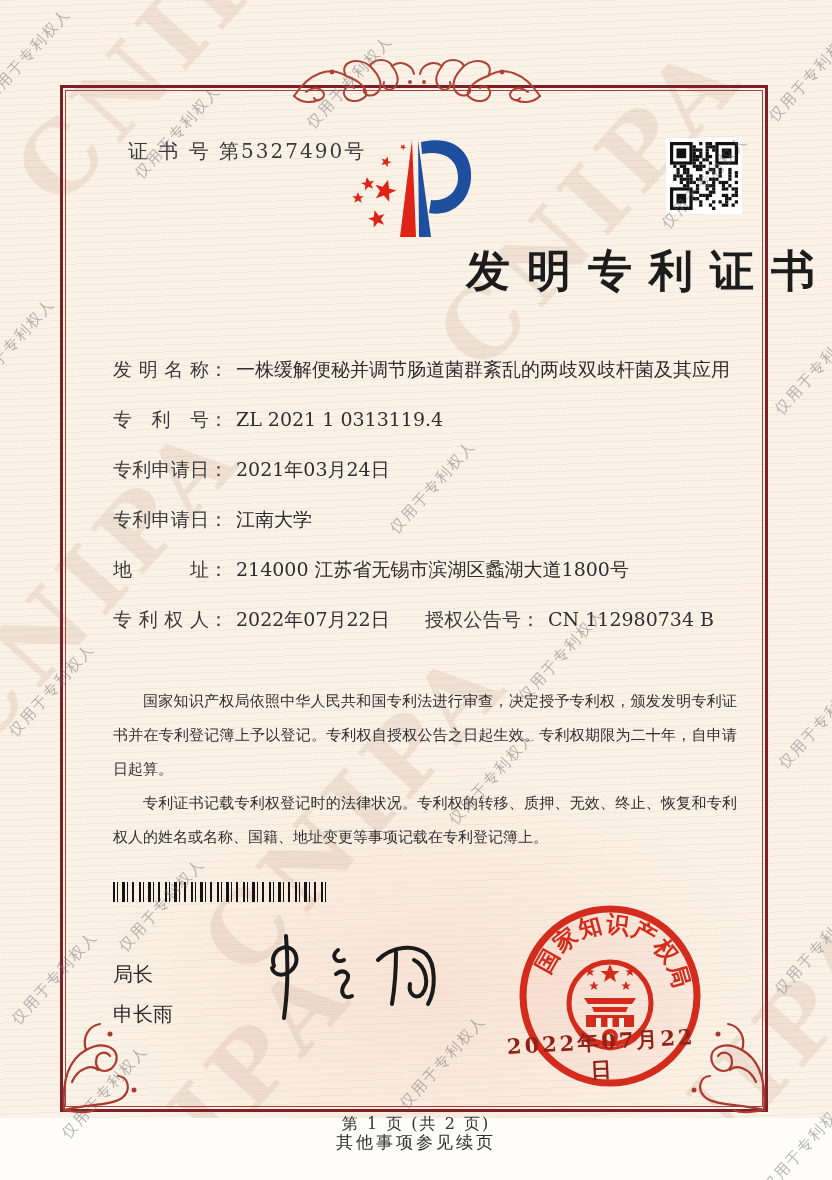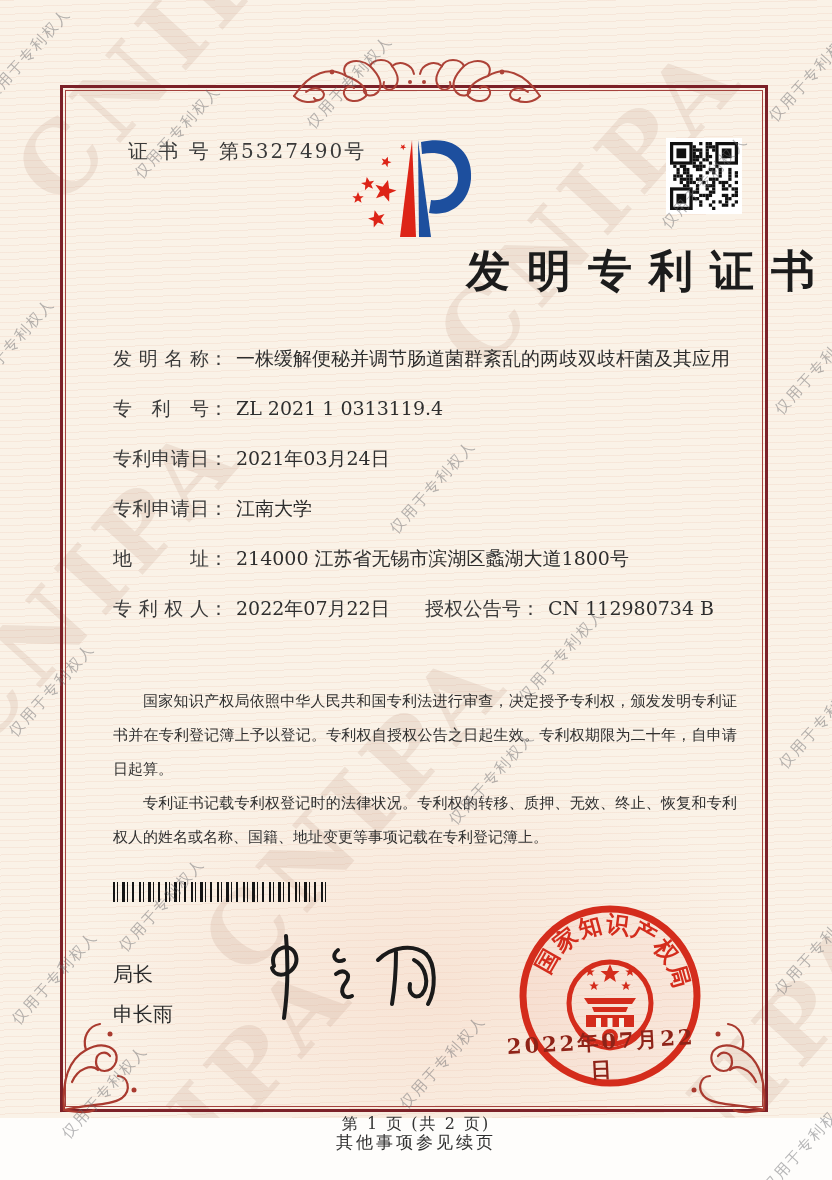--- a/index.html
+++ b/index.html
@@ -45,21 +45,21 @@
   .logo { position:absolute; left:350px; top:134px; }
   .qr { position:absolute; left:666px; top:138px; width:76px; height:76px; background:#fff; padding:4px; }
   .qr svg { width:68px; height:68px; display:block; fill:#111; }
   .title {
     position:absolute; left:0; right:0; top:242px; text-align:right;
     font-size:44px; font-weight:bold; letter-spacing:17px; text-indent:17px; color:#1c1c1c;
   }
 
   .fields { position:absolute; left:113px; top:346px; width:650px; }
   .frow { position:relative; height:26px; margin-bottom:24px; font-size:19px; white-space:nowrap; }
-  .flabel { display:inline-block; width:96px; text-align:justify; text-align-last:justify; color:#3a3a3a; }
+  .flabel { display:inline-block; width:96px; text-align:justify; text-align-last:justify; color:#3a3a3a;margin-top:11px; }
   .fcolon { color:#3a3a3a; padding-right:8px; }
   .fvalue { color:#2e2e2e; }
   .grant-no { position:absolute; left:312px; top:0; }
 
   .paras { position:absolute; left:113px; top:684px; width:624px; font-size:15px; line-height:34px; text-align:justify; color:#303030; }
   .paras p { text-indent:2em; }
 
   .barcode {
     position:absolute; left:113px; top:882px; width:216px; height:20px;
     background:repeating-linear-gradient(90deg,

